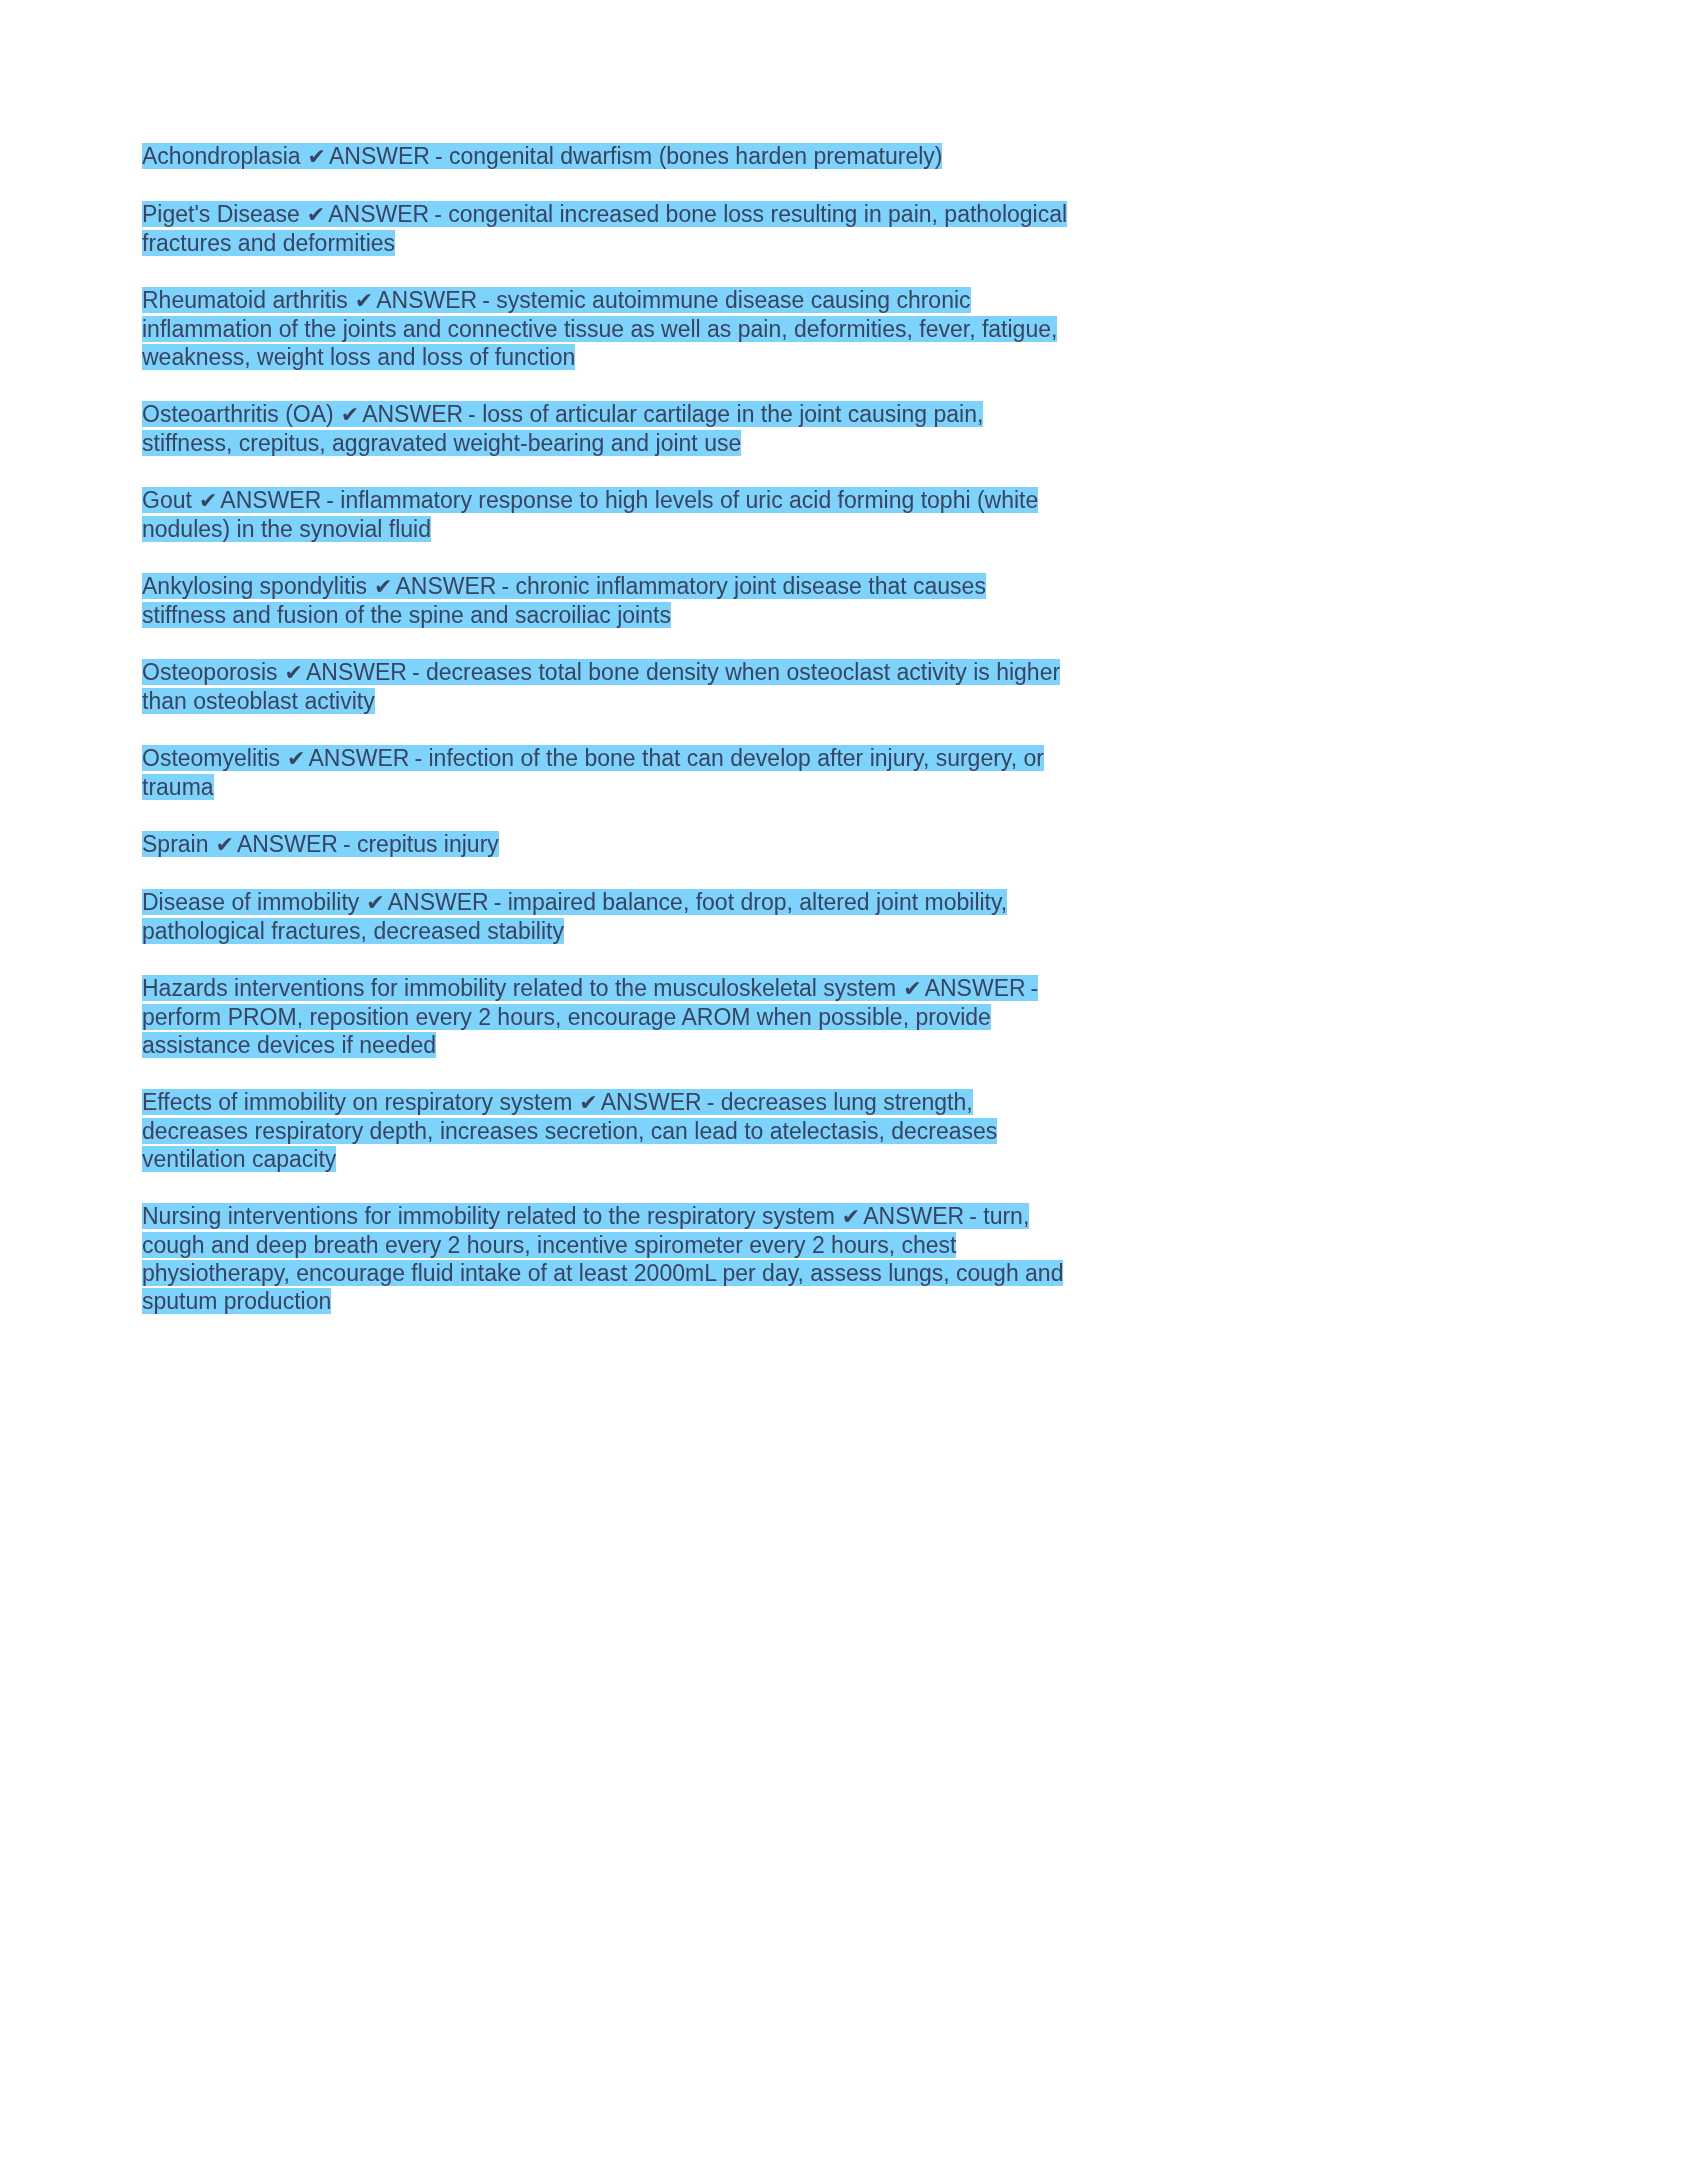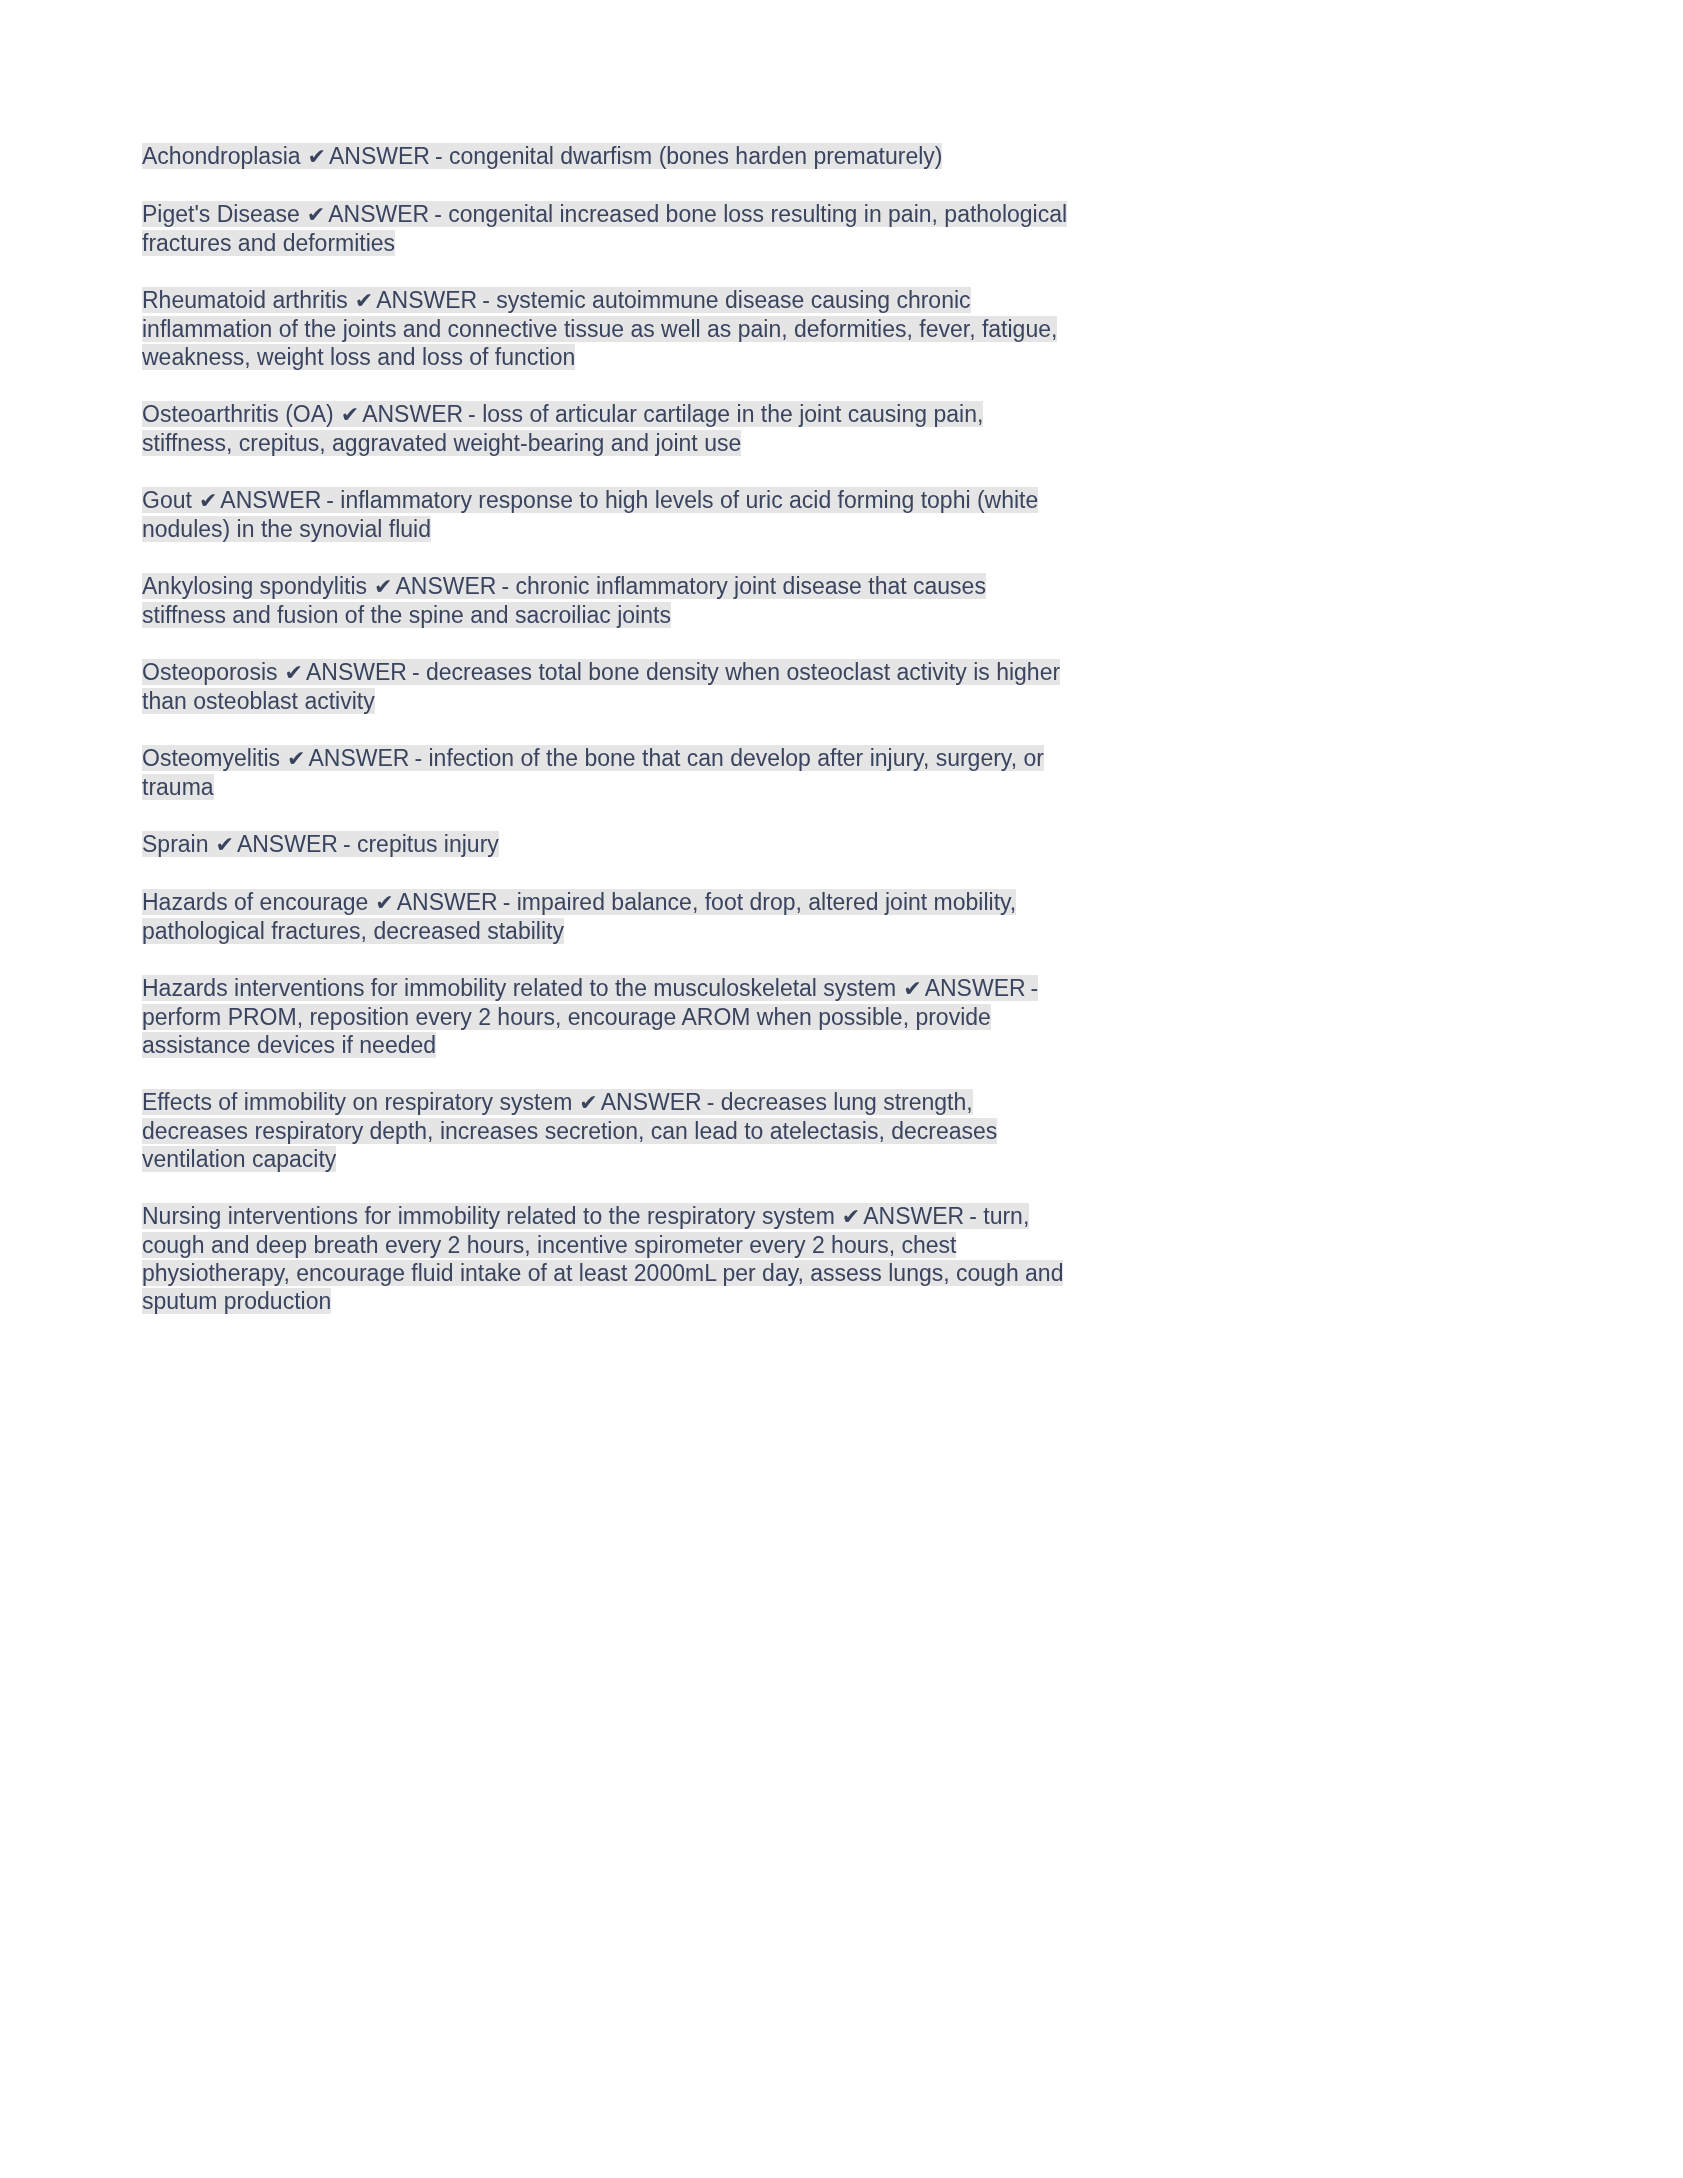--- a/index.html
+++ b/index.html
@@ -17,21 +17,21 @@
     left: 142px;
     width: 926px;
   }
   .entry {
     font-size: 23px;
     line-height: 28px;
     color: #3a445f;
     margin-bottom: 29px;
   }
   .hl {
-    background: #e5e5e5;
+    background: #7dd3fc;
     -webkit-box-decoration-break: clone;
   }
   .term { }
   .check {
     margin-left: 7px;
     margin-right: 3px;
     font-size: 22px;
   }
   .answer { }
   .definition {
@@ -75,21 +75,21 @@
     <span class="hl"><span class="term">Osteomyelitis</span><span class="check">✔</span><span class="answer">ANSWER</span><span class="definition">- infection of the bone that can develop after injury, surgery, or trauma</span></span>
   </p>
 
   <p class="entry">
     <span class="hl"><span class="term">Sprain</span><span class="check">✔</span><span class="answer">ANSWER</span><span class="definition">- crepitus injury</span></span>
   </p>
 
 
 
   <p class="entry">
-    <span class="hl"><span class="term">Hazards of encourage</span><span class="check">✔</span><span class="answer">ANSWER</span><span class="definition">- impaired balance, foot drop, altered joint mobility, pathological fractures, decreased stability</span></span>
+    <span class="hl"><span class="term">Disease of immobility</span><span class="check">✔</span><span class="answer">ANSWER</span><span class="definition">- impaired balance, foot drop, altered joint mobility, pathological fractures, decreased stability</span></span>
   </p>
 
   <p class="entry">
     <span class="hl"><span class="term">Hazards interventions for immobility related to the musculoskeletal system</span><span class="check">✔</span><span class="answer">ANSWER</span><span class="definition">- perform PROM, reposition every 2 hours, encourage AROM when possible, provide assistance devices if needed</span></span>
   </p>
 
   <p class="entry">
     <span class="hl"><span class="term">Effects of immobility on respiratory system</span><span class="check">✔</span><span class="answer">ANSWER</span><span class="definition">- decreases lung strength, decreases respiratory depth, increases secretion, can lead to atelectasis, decreases ventilation capacity</span></span>
   </p>
 

